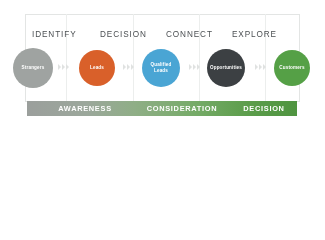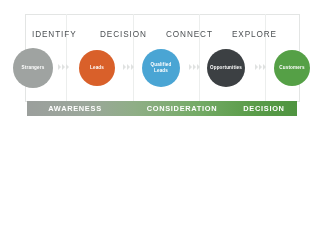--- a/index.html
+++ b/index.html
@@ -171,18 +171,18 @@
       </div>
       <div class="node" style="left: 207px; top: 49px; width: 38px; height: 38px; background: rgb(60, 64, 67);">
         <span>Opportunities</span>
       </div>
       <div class="node" style="left: 274px; top: 50px; width: 36px; height: 36px; background: rgb(85, 160, 70);">
         <span>Customers</span>
       </div>
     </div>
 
   <div id="funnel-bar">
-      <div class="funnel-label" style="left: 0; width: 96px;">AWARENESS</div>
+      <div class="funnel-label" style="left: 10px; width: 96px;">AWARENESS</div>
       <div class="funnel-label" style="left: 106px; width: 98px;">CONSIDERATION</div>
       <div class="funnel-label" style="left: 204px; width: 66px;">DECISION</div>
     </div>
 
 </div>
 
 </body></html>

